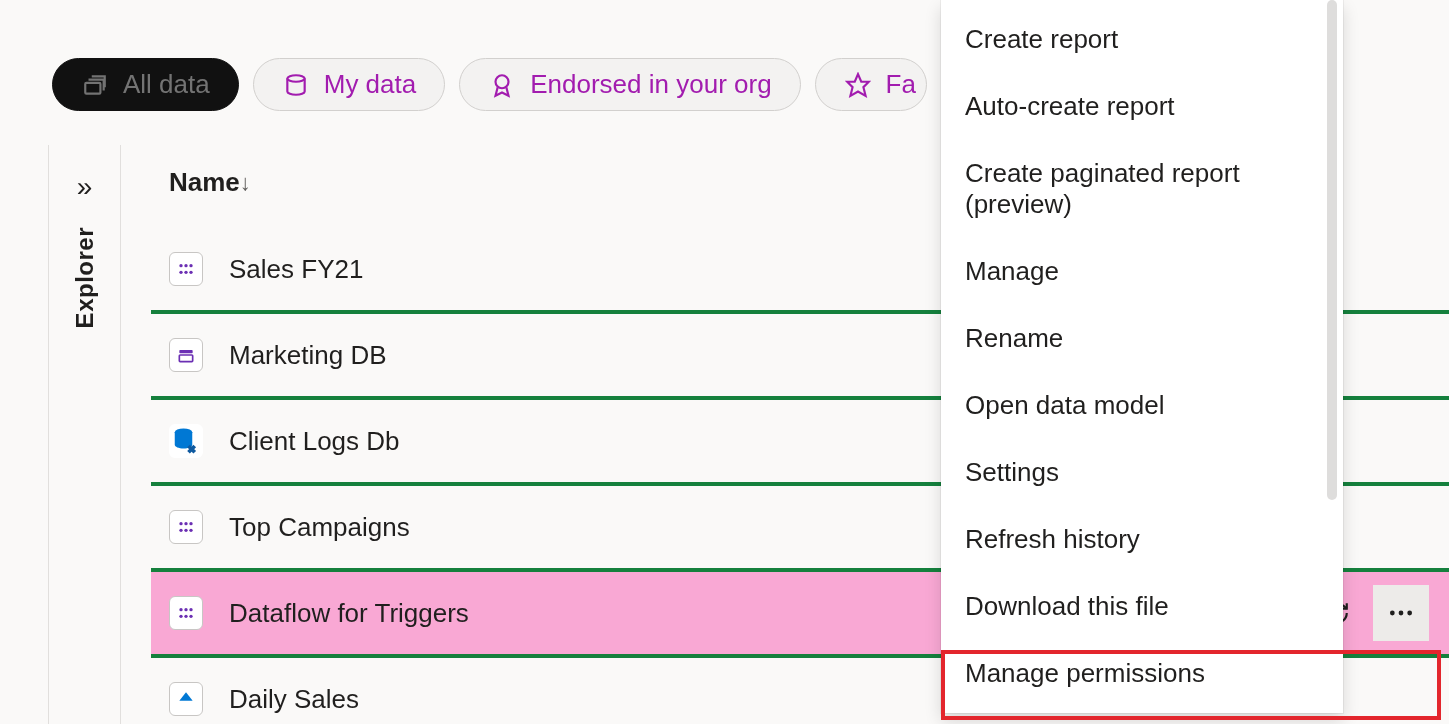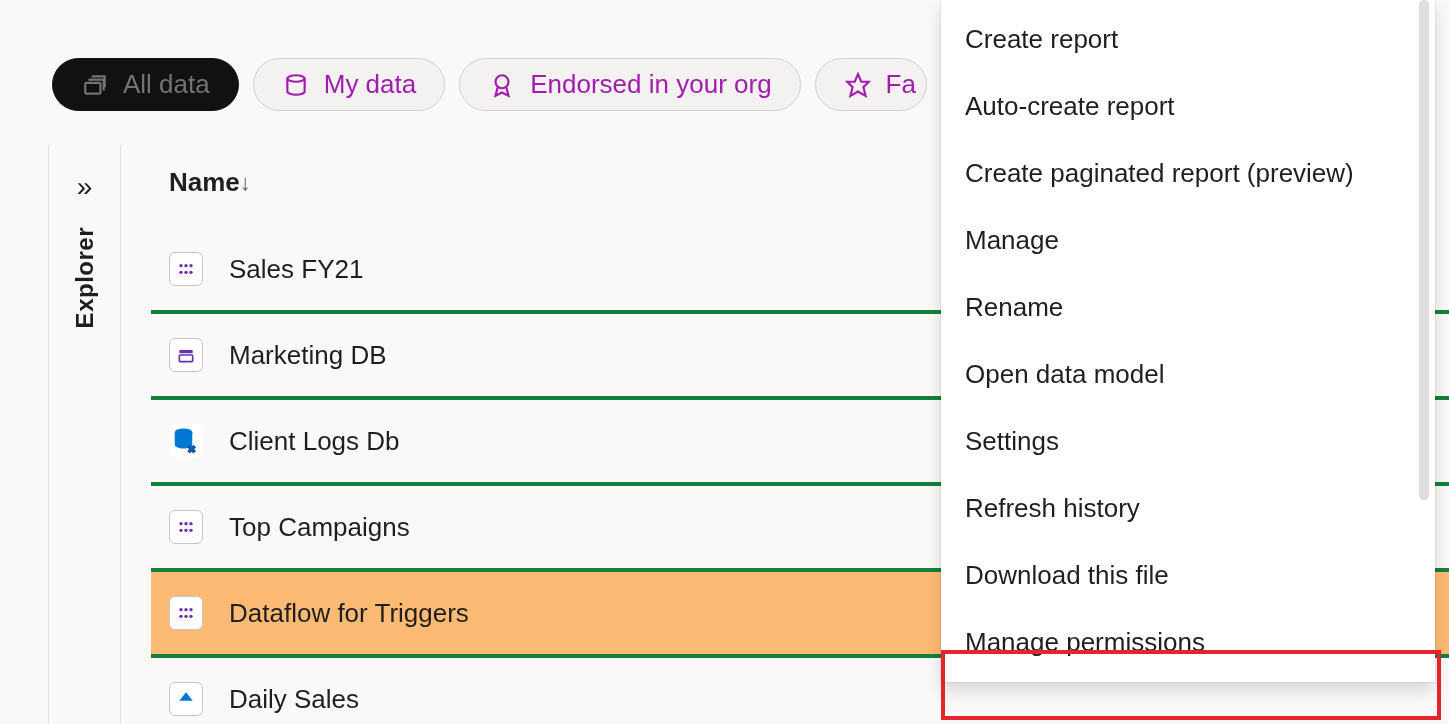--- a/index.html
+++ b/index.html
@@ -71,21 +71,21 @@
     font-size:26px;
   }
   .sort-arrow { font-size:22px; color:#605e5c; }
   .row {
     display:flex; align-items:center; gap:26px;
     padding: 24px 18px;
     border-bottom: 4px solid #15803d;
     font-size:26px;
     position:relative;
   }
-  .row.selected { background:#fdba74; }
+  .row.selected { background:#f9a8d4; }
   .row-icon {
     width:34px; height:34px; border:1px solid #c8c6c4; border-radius:6px;
     display:flex;align-items:center;justify-content:center;
     background:#fff;
     flex-shrink:0;
   }
   .row-icon.purple svg { color:#6b2fb3;}
   .row-icon.blue svg { color:#0078d4;}
   .row-icon.upblue svg { color:#0078d4;}
   .row-actions {
@@ -94,21 +94,21 @@
   .action-btn {
     width:56px;height:56px;display:flex;align-items:center;justify-content:center;
     cursor:pointer; color:#201f1e;
   }
   .action-btn.more { background:#edebe9; }
 
   .context-menu {
     position:absolute;
     top:0;
     left:941px;
-    width:494px;
+    width:402px;
     background:#fff;
     box-shadow: 0 0 0 1px rgba(0,0,0,0.05), 0 8px 16px rgba(0,0,0,0.14);
     padding: 6px 0;
     z-index:100;
   }
   .menu-item {
     padding: 18px 24px;
     font-size:26px;
     cursor:pointer;
   }

